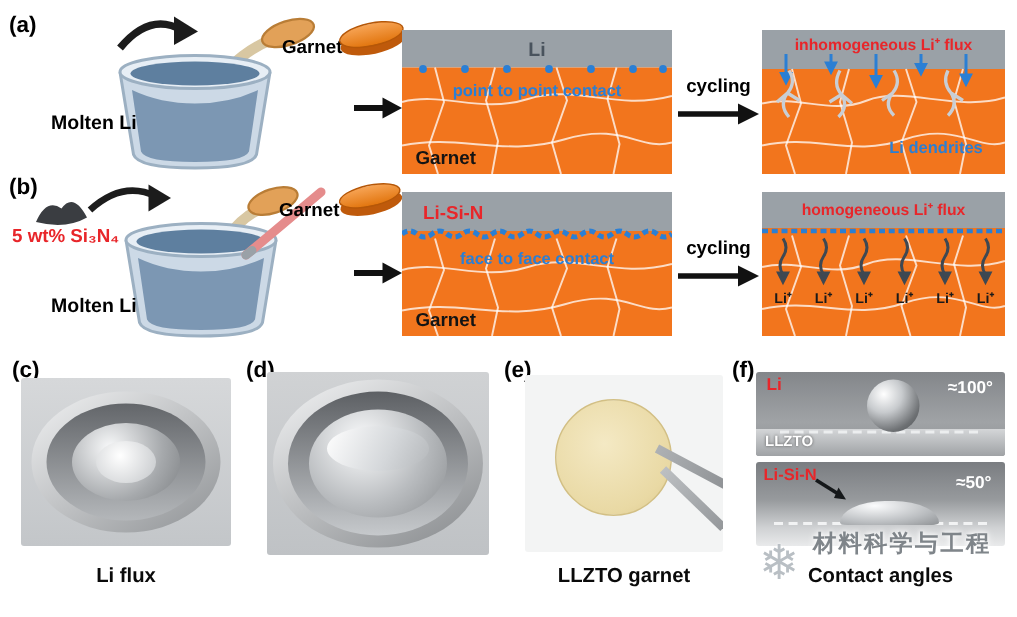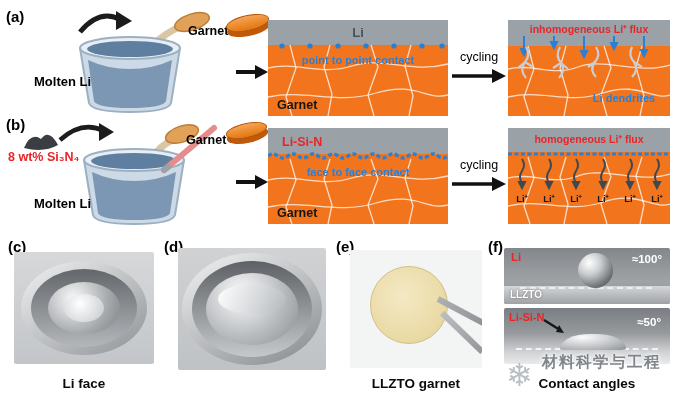--- a/index.html
+++ b/index.html
@@ -1,19 +1,19 @@
 <!DOCTYPE html>
 <html><head>
 <meta charset="utf-8">
 <style>
   html,body{margin:0;padding:0;background:#fff;}
   .fig{position:relative;width:678px;height:411px;background:#fff;font-family:"Liberation Sans",sans-serif;overflow:hidden;}
   .abs{position:absolute;}
   .lbl{position:absolute;font-weight:bold;font-size:15px;color:#000;}
-  .txt{position:absolute;white-space:nowrap;}
+  .txt{position:absolute;white-space:nowrap;font-weight:bold;}
   .cap{position:absolute;text-align:center;font-weight:bold;font-size:13.5px;color:#0a0a0a;}
   .photo{position:absolute;overflow:hidden;border-radius:2px;}
   .photo div{position:absolute;}
   .photo svg{position:absolute;}
   svg text{font-family:"Liberation Sans",sans-serif;}
   .t-li{font-size:13px;font-weight:bold;fill:#49535d;}
   .t-red{fill:#e8262a;font-weight:bold;}
   .t-blue{fill:#2b7fd4;font-weight:bold;}
   .t-garnet{fill:#141414;font-weight:bold;font-size:12.5px;}
   .wm-text{position:absolute;color:#7f858a;font-size:15.5px;font-weight:bold;letter-spacing:1.5px;text-shadow:0 0 3px #fff,0 0 6px #fff;z-index:6;}
@@ -142,21 +142,21 @@
       <path d="M70,42 L79,97 Q82,106 120,106 Q158,106 161,97 L170,42" fill="#ccd9e6" stroke="#9cb0c2" stroke-width="2"></path>
       <path d="M78,54 L84,95 Q87,102 120,102 Q153,102 156,95 L162,54 Q143,63 120,63 Q97,63 78,54 Z" fill="#7c97b3"></path>
       <ellipse cx="120" cy="42" rx="50" ry="11" fill="#e7eef5" stroke="#9cb0c2" stroke-width="2"></ellipse>
       <ellipse cx="120" cy="43" rx="43" ry="8" fill="#5e7f9f"></ellipse>
     </g>
     <g>
       <line x1="200" y1="10" x2="150" y2="52" stroke="#e58c8c" stroke-width="6" stroke-linecap="round"></line>
       <line x1="154" y1="49" x2="150" y2="52" stroke="#9aa1a7" stroke-width="6" stroke-linecap="round"></line>
     </g>
   </svg>
-  <div class="txt" style="left:8px;top:150px;font-weight:bold;font-size:12.5px;color:#e8262a">8 wt% Si₃N₄</div>
+  <div class="txt" style="left:8px;top:150px;font-weight:bold;font-size:12.5px;color:#e8262a">5 wt% Si₃N₄</div>
   <div class="txt" style="left:34px;top:196px;font-weight:bold;font-size:13px;color:#000">Molten Li</div>
   <div class="txt" style="left:186px;top:133px;font-weight:bold;font-size:12.5px;color:#000">Garnet</div>
   <div class="abs" style="left:226px;top:120px;width:42px;height:26px;transform:rotate(-12deg)">
     <div style="position:absolute;left:0;top:8px;width:42px;height:15px;border-radius:50%;background:#bf5a0b"></div>
     <div style="position:absolute;left:0;top:3px;width:42px;height:15px;border-radius:50%;background:linear-gradient(180deg,#f7a455,#e2760f);border:1px solid #b55708;box-sizing:border-box"></div>
   </div>
   <svg class="abs" style="left:236px;top:174px" width="32" height="16" viewBox="0 0 32 16">
     <line x1="0" y1="8" x2="21" y2="8" stroke="#111" stroke-width="4"></line>
     <polygon points="19,1 32,8 19,15" fill="#111"></polygon>
   </svg>
@@ -254,20 +254,20 @@
     <div style="left:12px;top:40px;width:142px;height:0;border-top:2px dashed #f2f3f4"></div>
     <div style="left:56px;top:26px;width:66px;height:16px;border-radius:50% 50% 8% 8% / 100% 100% 10% 10%;background:radial-gradient(ellipse at 35% 20%,#fbfcfd,#bcbfc2 60%,#8f9295)"></div>
     <svg style="left:38px;top:10px" width="26" height="18" viewBox="0 0 26 18">
       <line x1="2" y1="2" x2="18" y2="12" stroke="#15181a" stroke-width="2.5"></line>
       <polygon points="14,14 22,15 17,7" fill="#15181a"></polygon>
     </svg>
     <div class="txt" style="left:5px;top:3px;color:#e8262a;font-weight:bold;font-size:11px">Li-Si-N</div>
     <div class="txt" style="right:9px;top:8px;color:#fff;font-weight:bold;font-size:11.5px">≈50°</div>
   </div>
 
-  <div class="cap" style="left:14px;top:376px;width:140px">Li face</div>
+  <div class="cap" style="left:14px;top:376px;width:140px">Li flux</div>
   <div class="cap" style="left:350px;top:376px;width:132px">LLZTO garnet</div>
   <div class="cap" style="left:504px;top:376px;width:166px;z-index:1">Contact angles</div>
 
   <div class="wm-icon" style="left:506px;top:356px">❄</div>
   <div class="wm-text" style="left:542px;top:352px">材料科学与工程</div>
 
 </div>
 
 </body></html>

